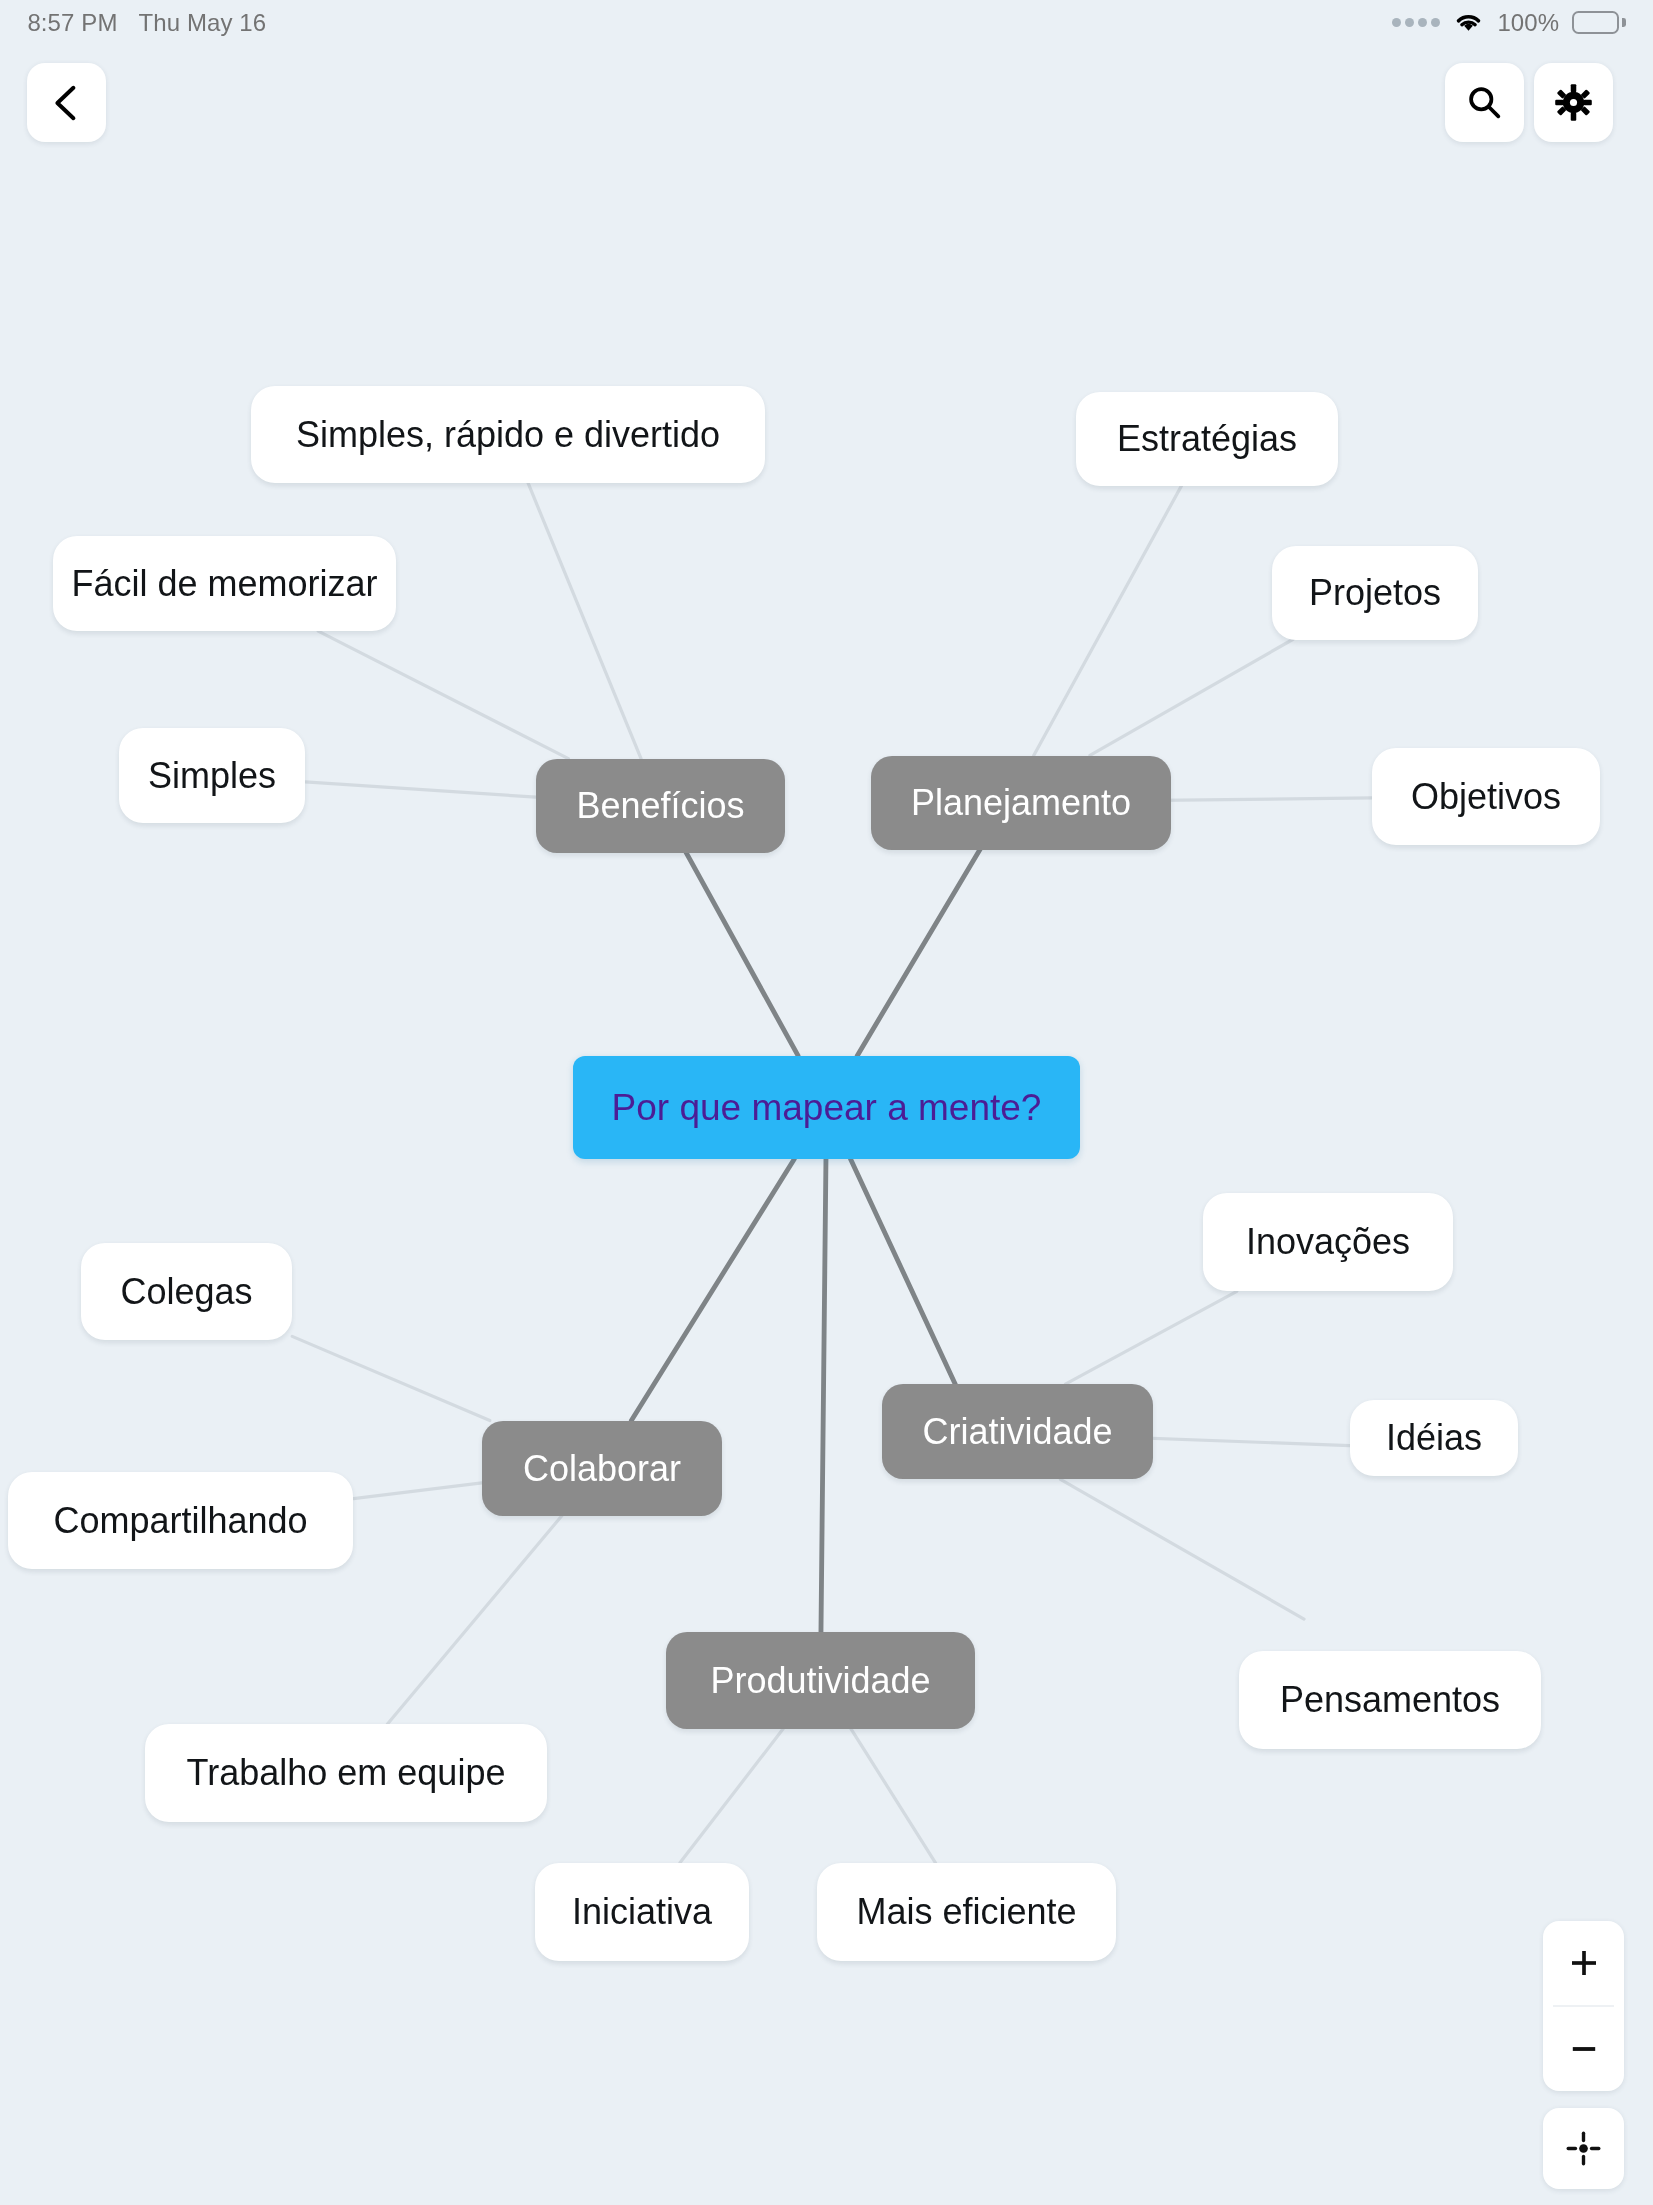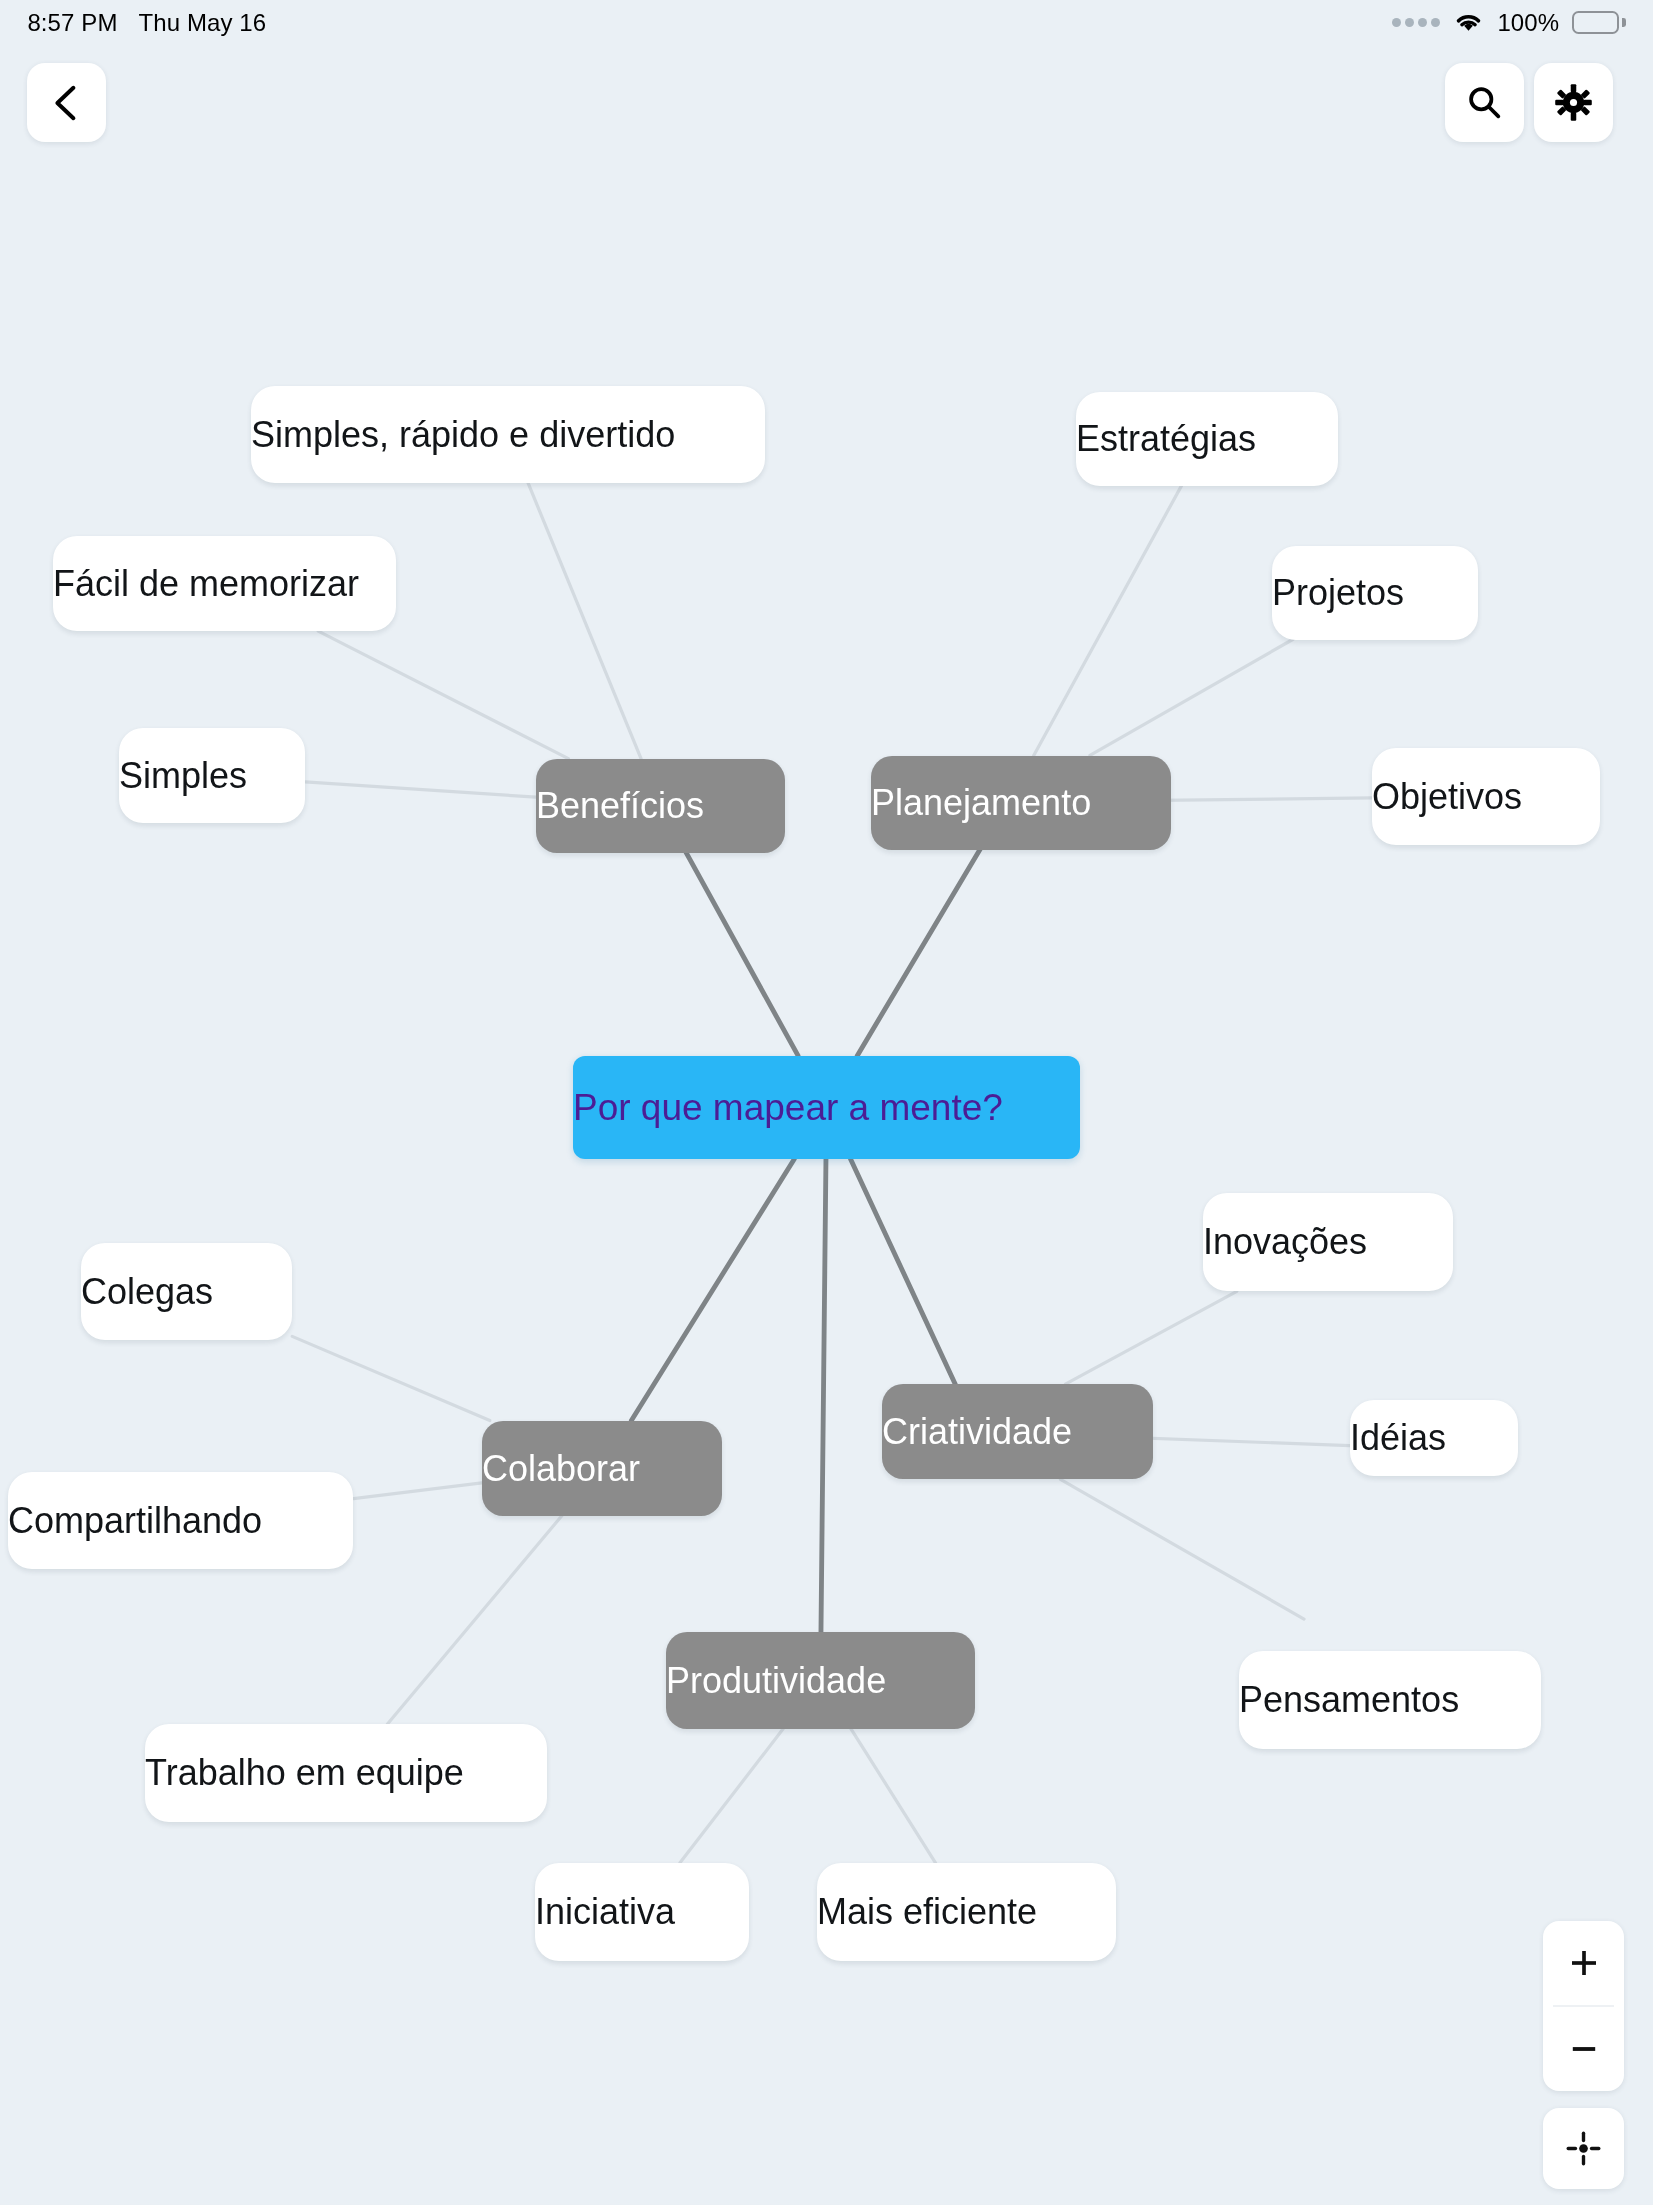--- a/index.html
+++ b/index.html
@@ -14,21 +14,21 @@
     width: 1653px; height: 2205px;
     background: #eaf0f5;
   }
 
   
   #status-bar {
     position: absolute; top: 0; left: 0;
     width: 1653px; height: 45px;
     display: flex; align-items: center;
     padding: 0 27.4px;
-    font-size: 24px; color: #000000; font-weight: 500;
+    font-size: 24px; color: #737373; font-weight: 500;
     letter-spacing: 0.1px;
   }
   #status-left { display: flex; align-items: center; gap: 21px; }
   #status-right {
     margin-left: auto; display: flex; align-items: center; gap: 13px;
   }
   .sig-dots { display: flex; align-items: flex-end; gap: 4px; }
   .sig-dots i {
     display: block; width: 9px; height: 9px; border-radius: 50%;
     background: #a9b4bd;
@@ -62,21 +62,21 @@
 
   
   #map-canvas {
     position: absolute; inset: 0;
     width: 1653px; height: 2205px;
   }
   #edges { position: absolute; left: 0; top: 0; width: 1653px; height: 2205px; }
 
   .node {
     position: absolute;
-    display: flex; align-items: center; 
+    display: flex; align-items: center; justify-content: center;
     border-radius: 22.6px;
     box-shadow: 0 2.4px 5.7px rgba(30,50,70,0.10);
     cursor: pointer;
     white-space: nowrap;
   }
   .node-leaf {
     background: #ffffff;
     color: #121518;
     font-size: 36px;
     border-radius: 24px;

